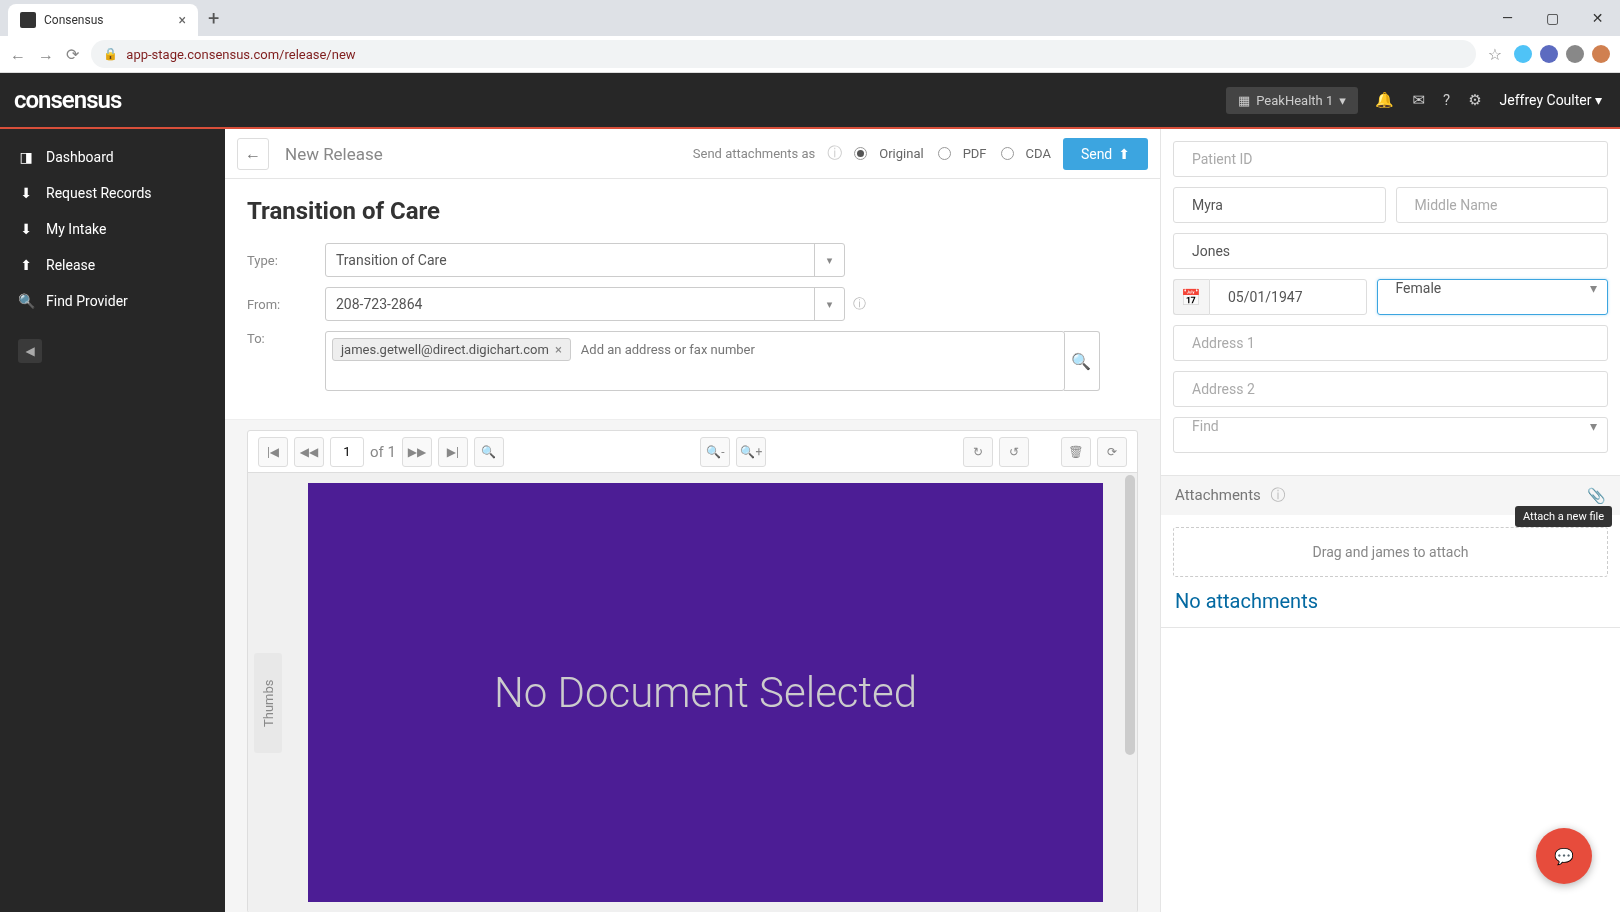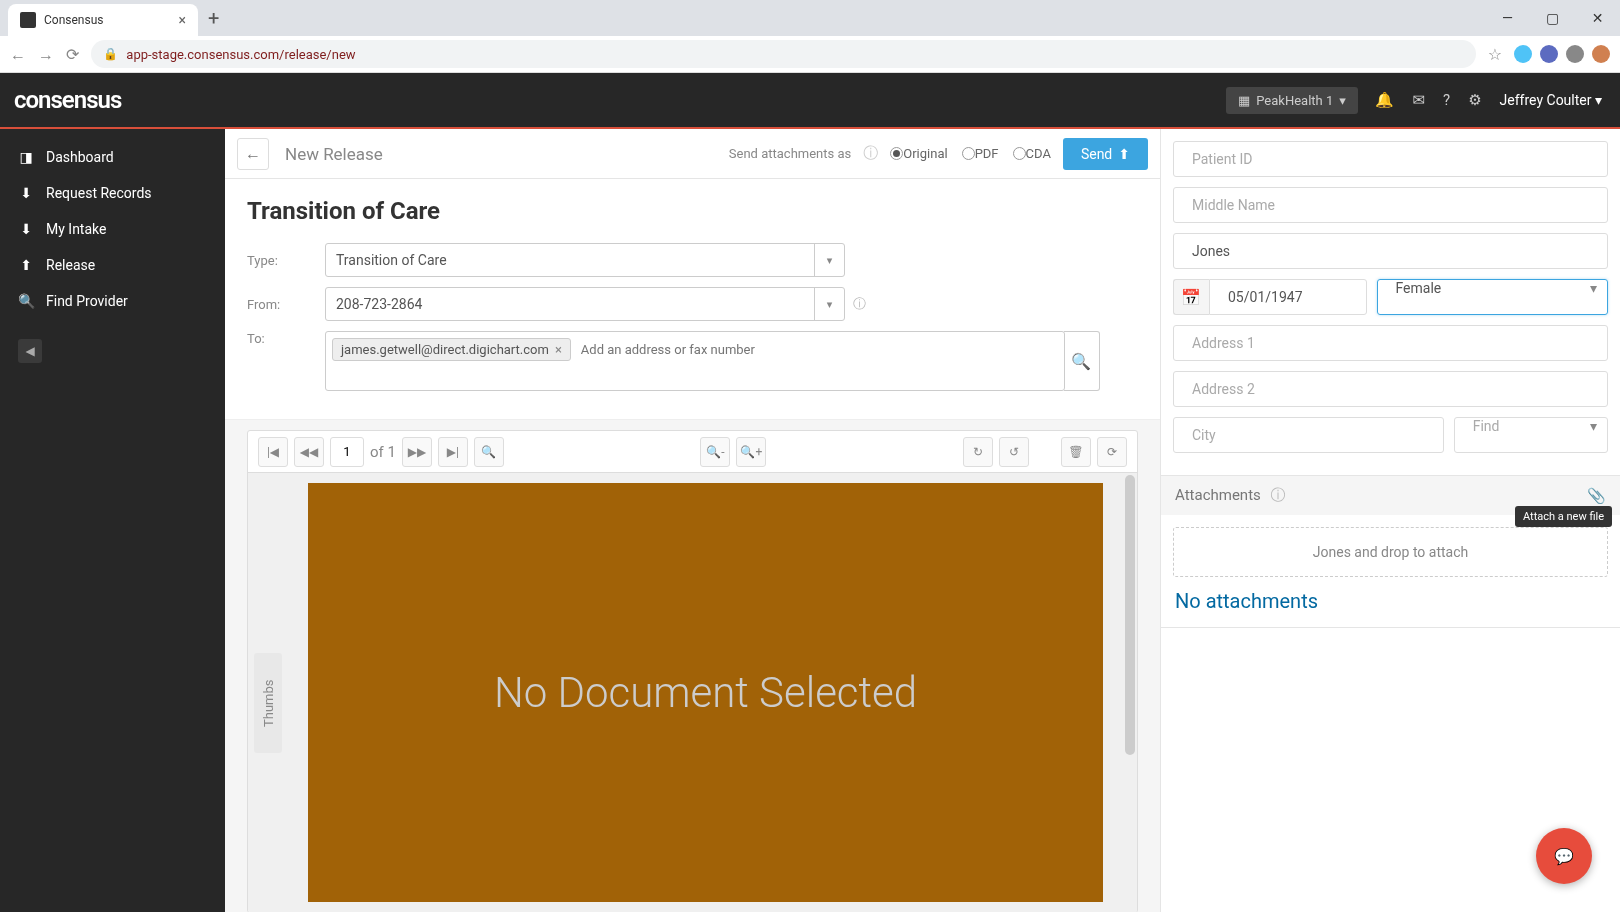--- a/index.html
+++ b/index.html
@@ -33,21 +33,21 @@
 .collapse-btn{margin:20px 18px;width:24px;height:24px;background:#3a3a3a;border-radius:3px;display:flex;align-items:center;justify-content:center;color:#aaa;font-size:12px;cursor:pointer}
 .content{flex:1;display:flex;background:#f5f5f5;overflow:hidden}
 .main-col{flex:1;display:flex;flex-direction:column;overflow:hidden}
 .page-header{background:#fff;border-bottom:1px solid #e5e5e5;height:50px;display:flex;align-items:center;justify-content:space-between;padding:0 12px}
 .page-header-left{display:flex;align-items:center;gap:16px}
 .back-btn{width:32px;height:32px;border:1px solid #ddd;border-radius:3px;display:flex;align-items:center;justify-content:center;color:#777;cursor:pointer}
 .page-name{font-size:17px;color:#888}
 .page-header-right{display:flex;align-items:center;gap:12px}
 .send-as{font-size:13px;color:#888}
 .radio-group{display:flex;gap:14px;font-size:13px;color:#666}
-.radio-opt{display:flex;align-items:center;gap:0;cursor:pointer}
+.radio-opt{display:flex;align-items:center;gap:12px;cursor:pointer}
 .radio{width:13px;height:13px;border:1px solid #999;border-radius:50%;display:inline-flex;align-items:center;justify-content:center}
 .radio.checked::after{content:"";width:7px;height:7px;background:#555;border-radius:50%}
 .send-btn{background:#3ca5e0;color:#fff;border:none;padding:8px 18px;border-radius:3px;font-size:14px;cursor:pointer;display:flex;align-items:center;gap:6px}
 .form-area{padding:18px 22px;background:#fff;border-bottom:1px solid #eee}
 .form-title{font-size:24px;color:#333;margin-bottom:18px}
 .form-row{display:flex;align-items:center;margin-bottom:10px}
 .form-label{width:78px;font-size:13px;color:#888}
 .form-control{flex:1;max-width:520px;border:1px solid #ccc;border-radius:3px;height:34px;display:flex;align-items:center;padding:0 10px;font-size:14px;color:#555;background:#fff;position:relative}
 .dropdown-caret{position:absolute;right:0;top:0;width:30px;height:100%;border-left:1px solid #ccc;display:flex;align-items:center;justify-content:center;color:#888;font-size:11px}
 .info-icon{color:#bbb;font-size:13px;margin-left:8px}
@@ -57,21 +57,21 @@
 .to-input{border:none;outline:none;font-size:13px;color:#999;padding:4px;width:200px}
 .search-btn{width:36px;height:60px;border:1px solid #ccc;border-left:none;border-radius:0 3px 3px 0;display:flex;align-items:center;justify-content:center;color:#888;cursor:pointer;margin-left:-1px}
 .viewer{flex:1;margin:10px 22px 0 22px;background:#fff;border:1px solid #ddd;border-radius:3px;display:flex;flex-direction:column;overflow:hidden;position:relative}
 .viewer-toolbar{border-bottom:1px solid #ddd;height:42px;display:flex;align-items:center;justify-content:space-between;padding:0 10px}
 .tb-group{display:flex;align-items:center;gap:6px}
 .tb-btn{width:30px;height:30px;border:1px solid #ddd;border-radius:3px;display:flex;align-items:center;justify-content:center;color:#888;font-size:12px;cursor:pointer;background:#f9f9f9}
 .page-num{width:34px;height:30px;border:1px solid #ddd;border-radius:3px;text-align:center;font-size:13px}
 .page-of{font-size:15px;color:#888}
 .viewer-body{flex:1;display:flex;position:relative;background:#f0f0f0}
 .thumbs{width:28px;background:#e8e8e8;display:flex;align-items:center;justify-content:center;writing-mode:vertical-rl;font-size:13px;color:#888;margin:180px 6px 0 6px;height:100px;border-radius:3px;transform:rotate(180deg)}
-.doc-area{flex:1;background:#a16207;margin:10px 20px;display:flex;align-items:center;justify-content:center;position:relative}
+.doc-area{flex:1;background:#4c1d95;margin:10px 20px;display:flex;align-items:center;justify-content:center;position:relative}
 .no-doc{font-size:42px;color:#ccc;font-weight:300}
 .right-panel{width:460px;background:#fff;border-left:1px solid #e5e5e5;display:flex;flex-direction:column;overflow:hidden}
 .panel-section{border-bottom:1px solid #e5e5e5}
 .section-header{background:#f5f5f5;padding:10px 14px;display:flex;align-items:center;justify-content:space-between;font-size:15px;color:#777}
 .section-body{padding:12px}
 .input{width:100%;border:1px solid #ddd;border-radius:3px;height:36px;padding:0 18px;font-size:14px;color:#555;margin-bottom:10px}
 .input::placeholder{color:#aaa}
 .row2{display:flex;gap:10px}
 .row2 .input{flex:1}
 .date-wrap{display:flex;flex:1}
@@ -256,54 +256,54 @@
           </div>
         </div>
       </div>
     </div>
 
     <div class="right-panel">
       <div class="panel-section">
         <div class="section-body">
           <input class="input" placeholder="Patient ID" style="">
           <div class="row2">
+            <input class="input" value="Myra" style="">
             <input class="input" placeholder="Middle Name" style="">
           </div>
           <input class="input" value="Jones" style="">
           <div class="row2">
             <div class="date-wrap">
               <div class="date-icon">📅</div>
               <input class="input date-input" style="margin-bottom: 0px;" value="05/01/1947">
             </div>
             <div class="input select" style="margin-bottom:0;flex:1">
               <span>Female</span>
               <span style="position:absolute;right:10px;color:#888">▾</span>
             </div>
           </div>
           <div style="height:10px"></div>
           <input class="input" placeholder="Address 1" style="">
           <input class="input" placeholder="Address 2" style="">
           <div class="row2">
-            <input class="input" style="flex: 2 1 0%;" placeholder="City">
             <div class="input" style="flex:1;position:relative">
               <span style="color:#aaa">Find</span>
               <span style="position:absolute;right:10px;color:#888">▾</span>
             </div>
           </div>
         </div>
       </div>
       <div class="panel-section" style="position:relative">
         <div class="section-header">
           <span>
             <span>Attachments</span>
             <span style="color:#bbb;margin-left:6px">ⓘ</span>
           </span>
           <span style="cursor:pointer">📎</span>
         </div>
-        <div class="drop-area">Jones and drop to attach</div>
+        <div class="drop-area">Drag and james to attach</div>
         <div class="no-attach">No attachments</div>
         <div style="position:absolute;right:8px;top:30px;background:#333;color:#fff;font-size:11px;padding:4px 8px;border-radius:3px">Attach a new file</div>
       </div>
     </div>
   </div>
 </div>
 
 <div class="chat-bubble">
   <span>💬</span>
 </div>

